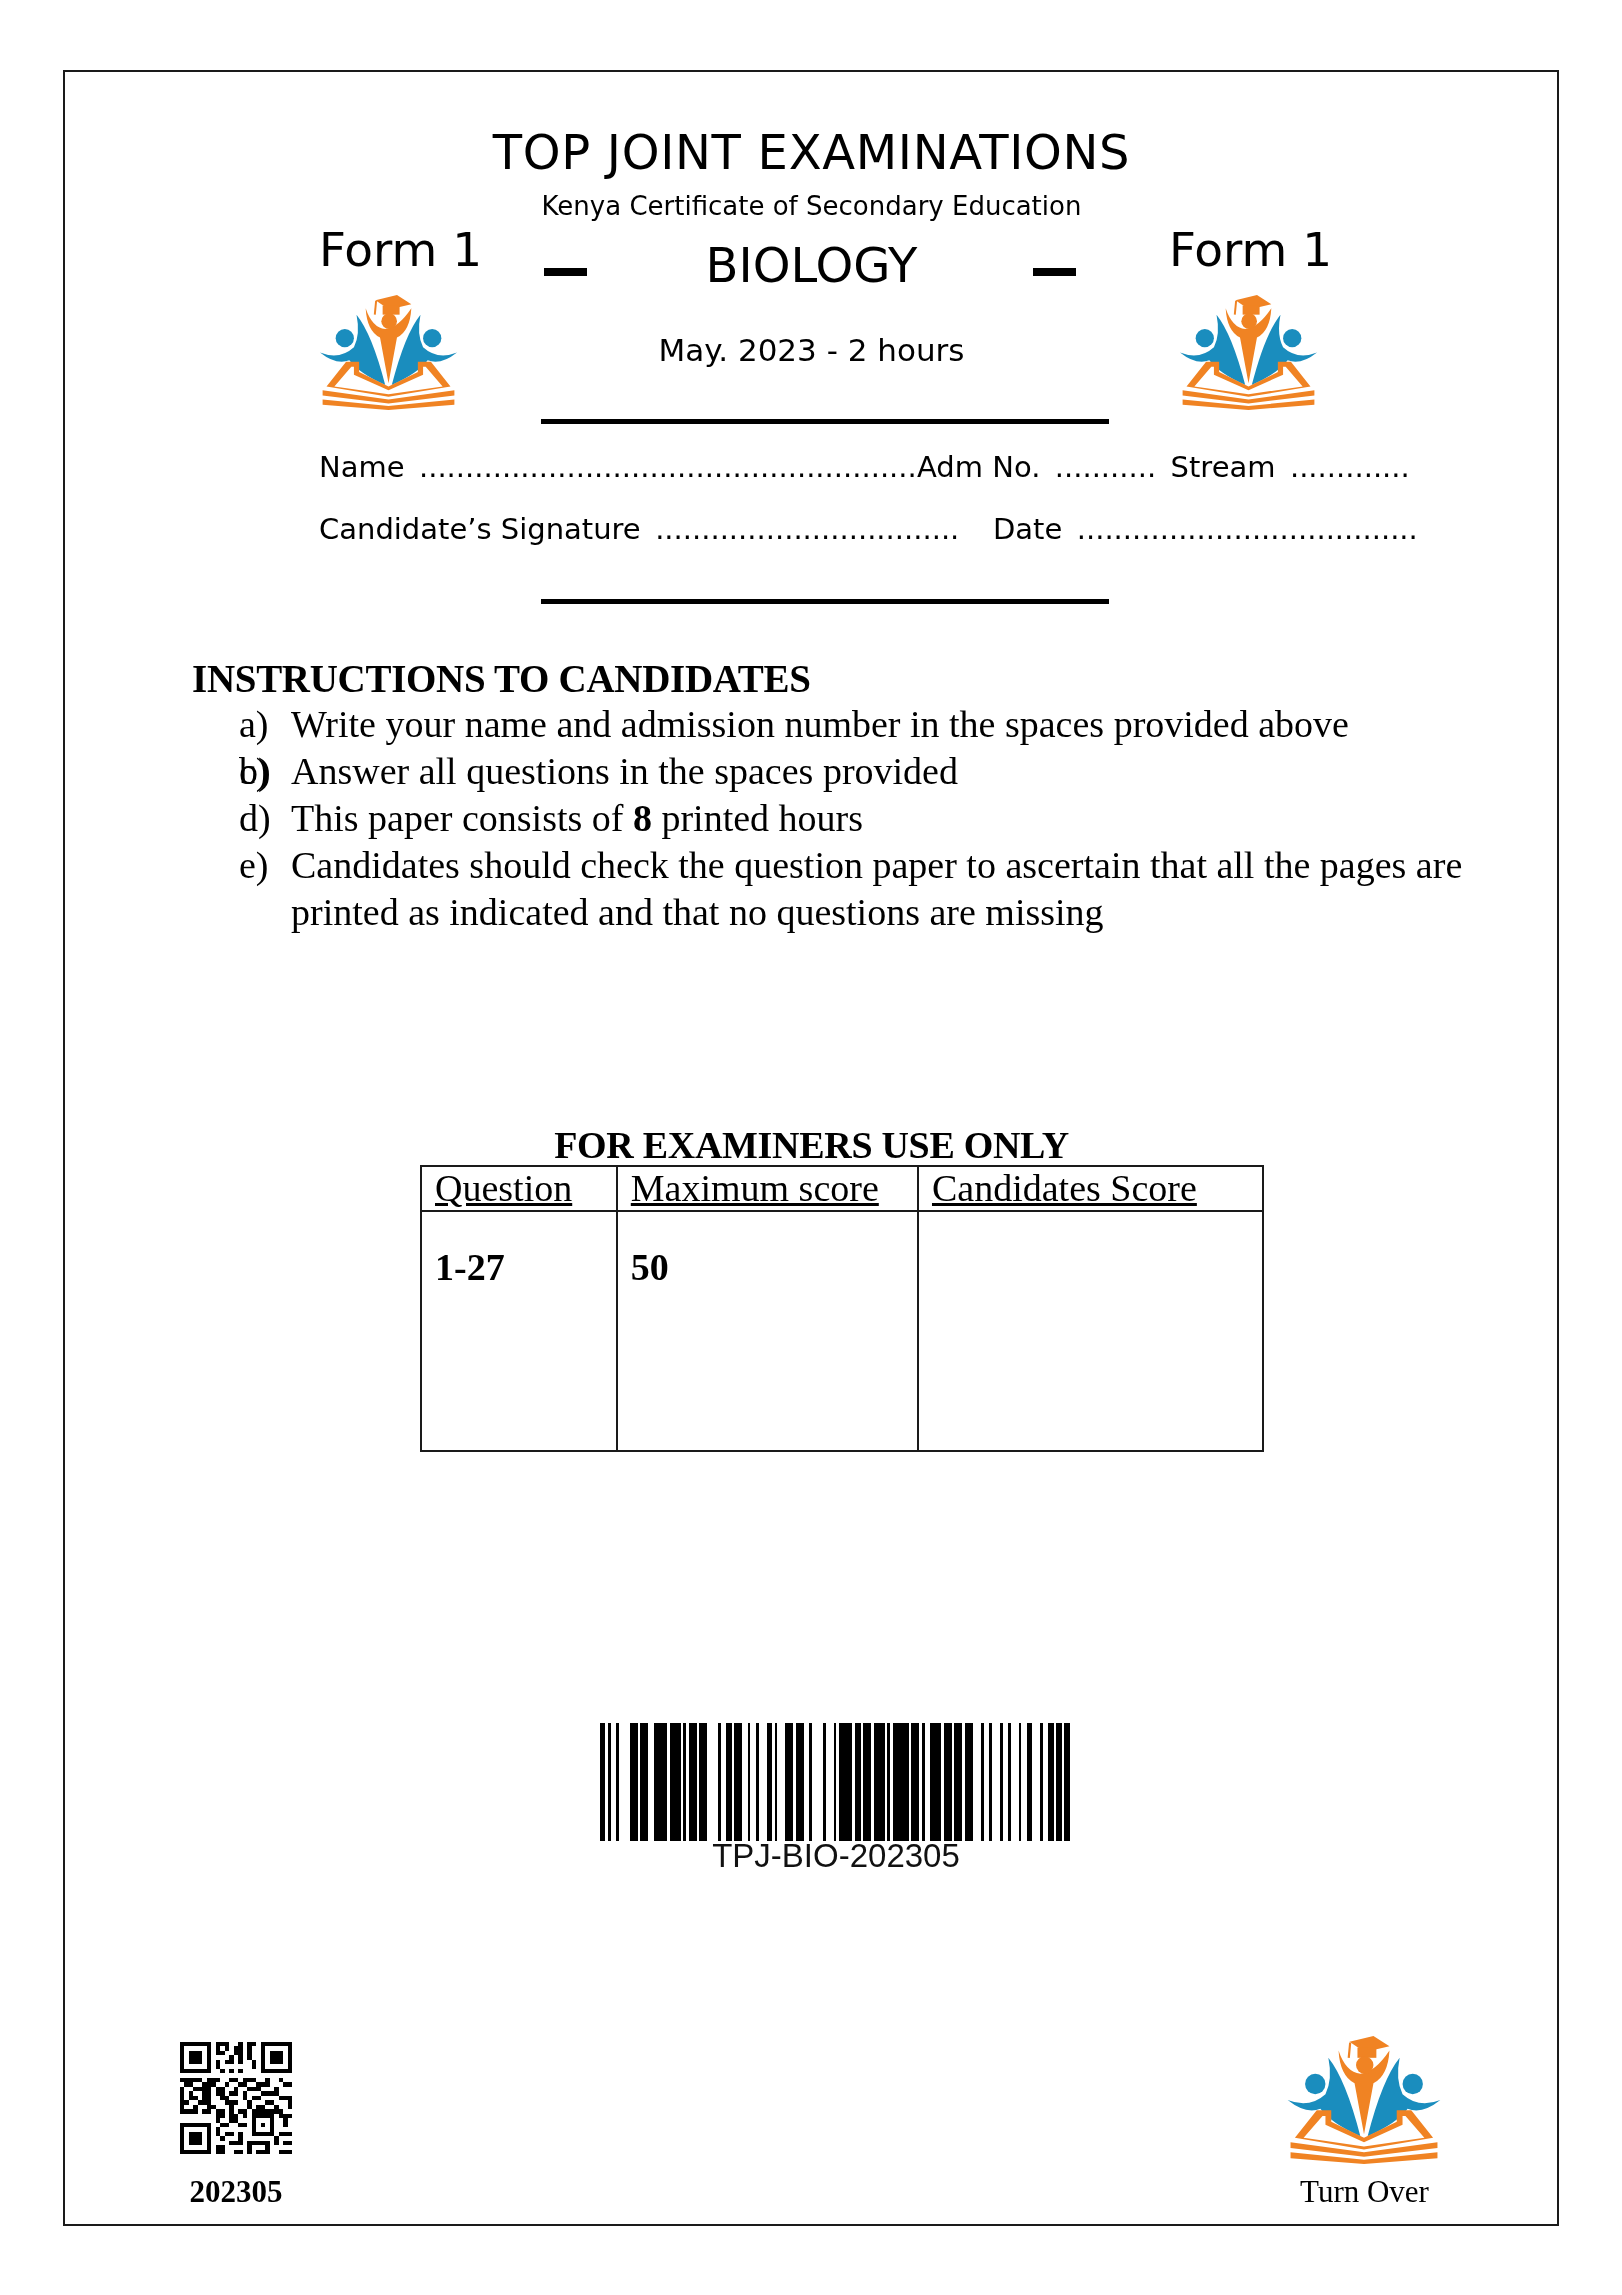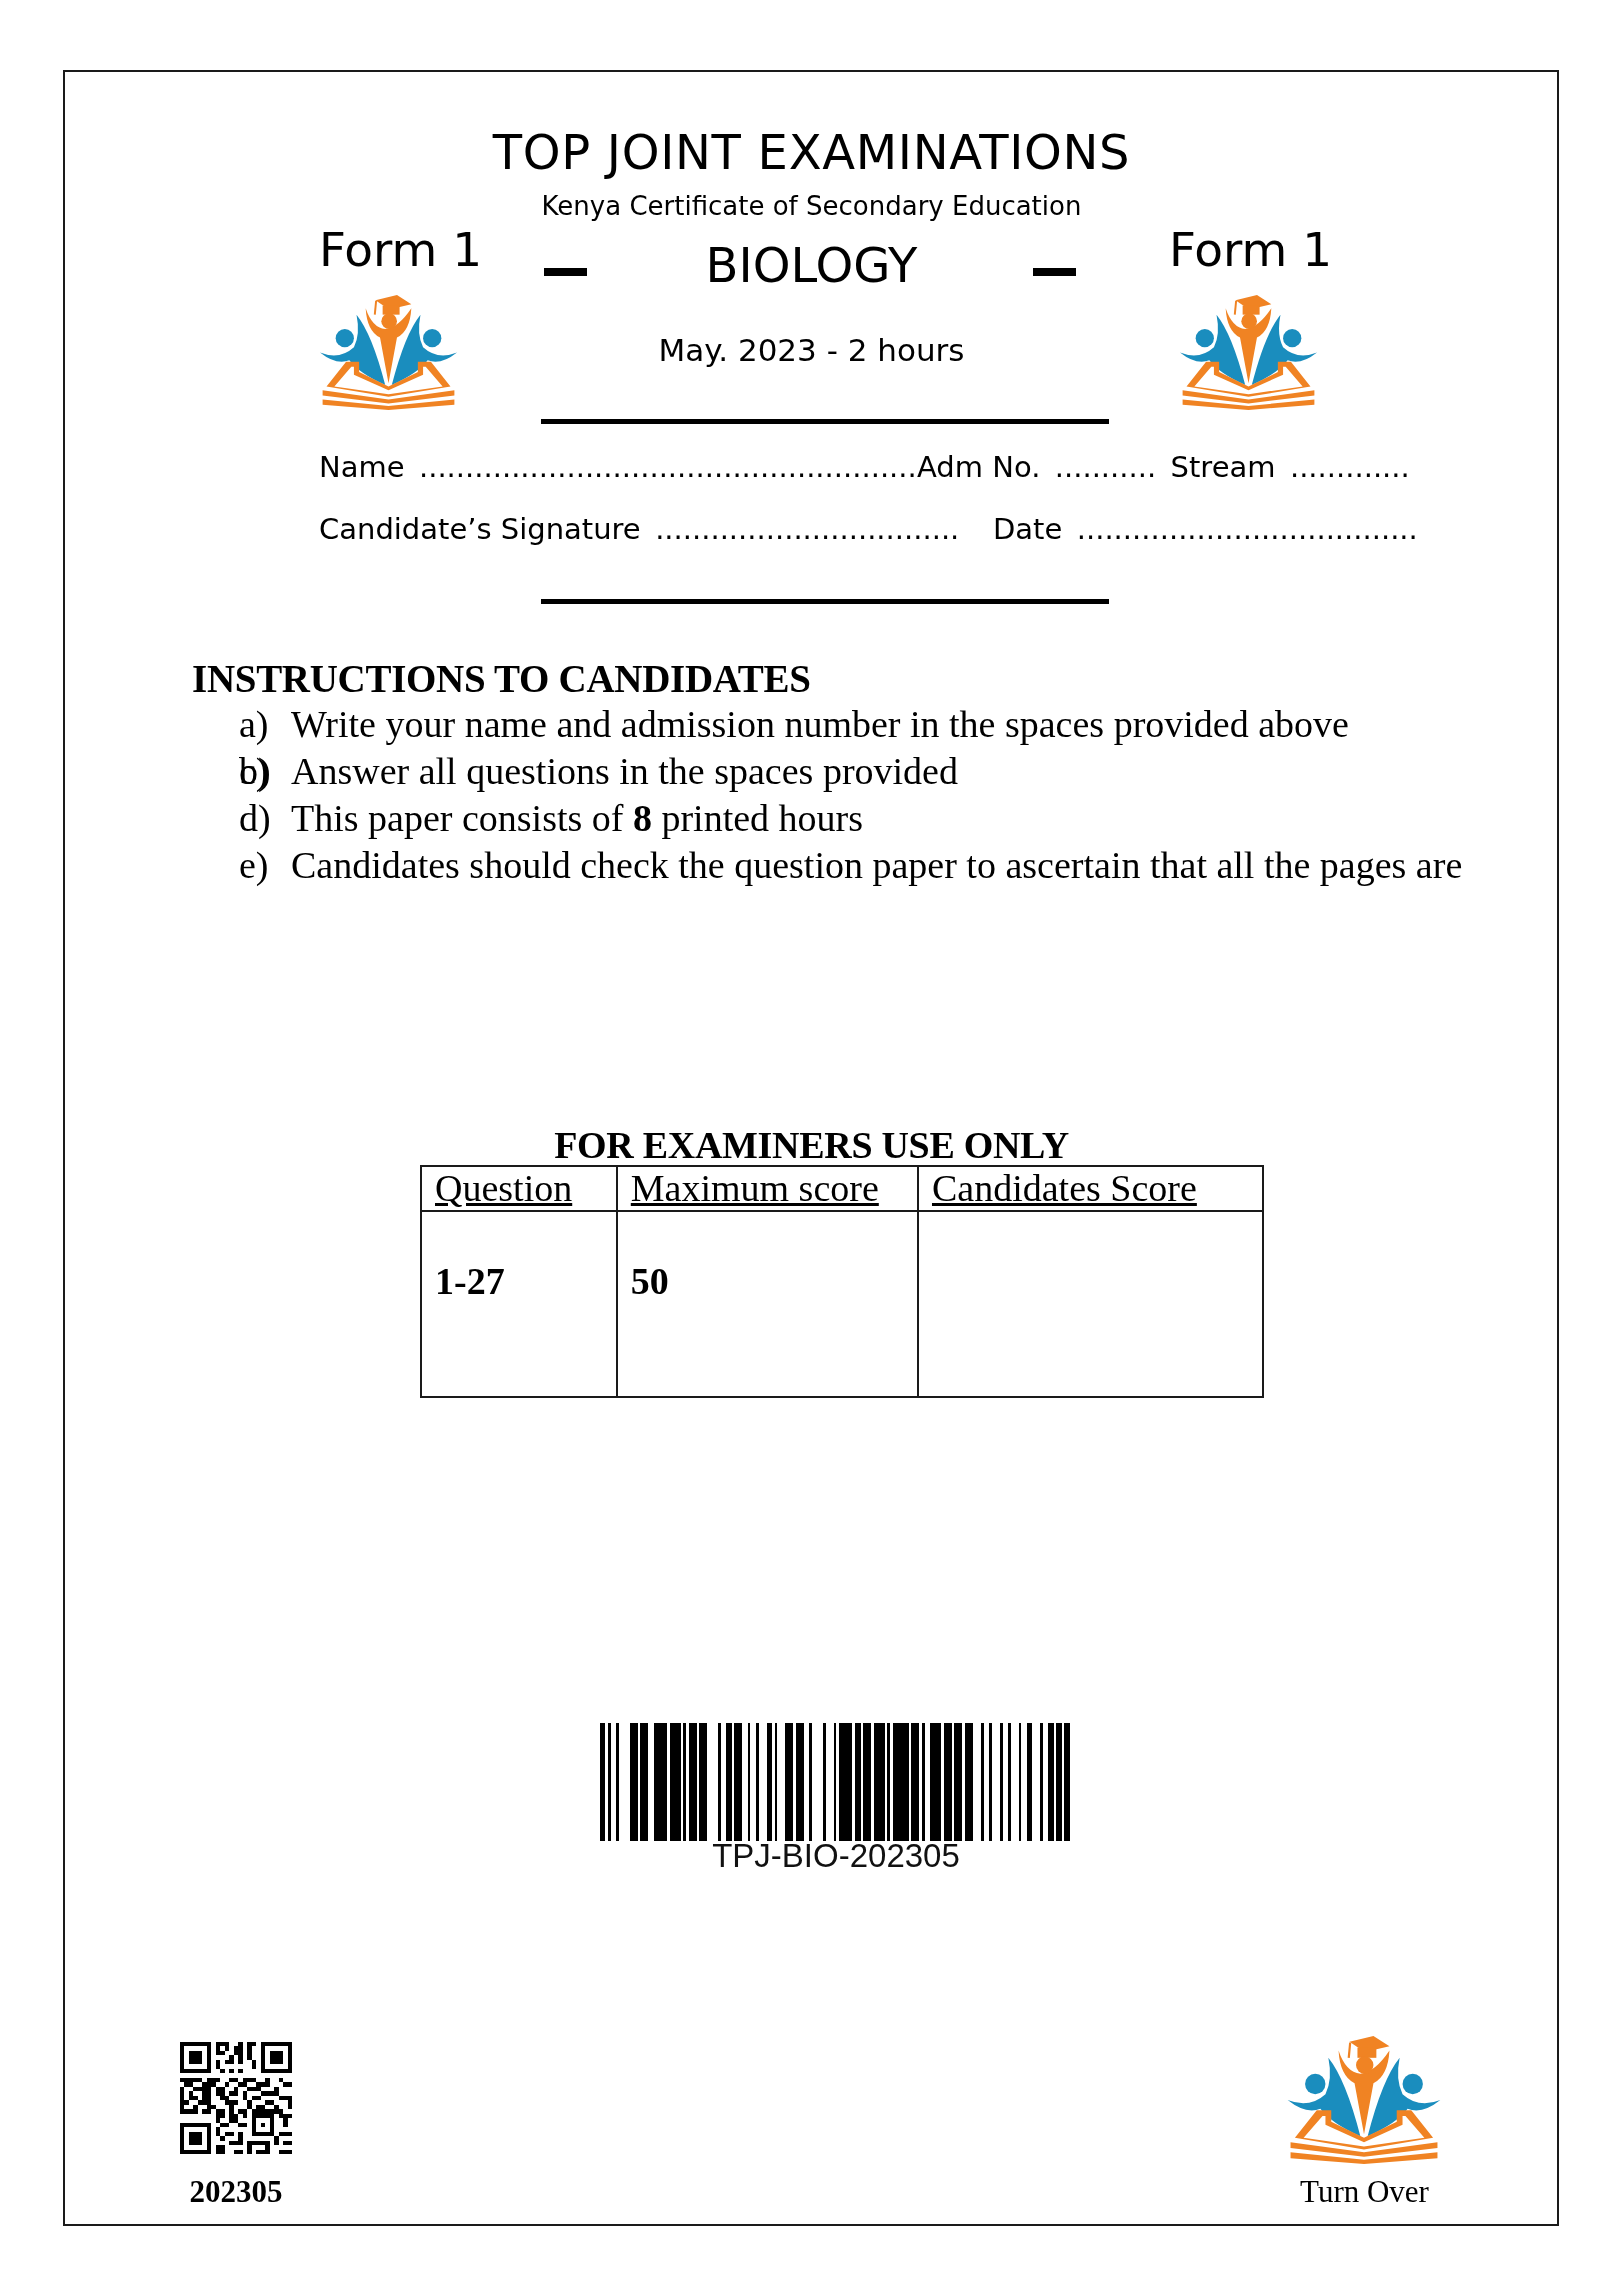--- a/index.html
+++ b/index.html
@@ -22,21 +22,21 @@
 
   .instr-head { left:192px; top:656px; font-size:39px; font-weight:bold; white-space:nowrap; letter-spacing:-0.3px; }
   .instr-list { left:239px; top:701px; font-size:38px; line-height:47px; }
   .instr-item { position:relative; padding-left:52px; white-space:nowrap; }
   .instr-item .mark { position:absolute; left:0; top:0; }
 
   .exam-head { left:0; width:1623px; top:1123px; text-align:center; font-size:38px; font-weight:bold; letter-spacing:-0.3px; }
   table.scores { position:absolute; left:420px; top:1165px; width:844px; border-collapse:collapse; font-size:38px; }
   table.scores td, table.scores th { border:2px solid #1a1a1a; padding:0 13px; text-align:left; vertical-align:top; font-weight:normal; }
   table.scores th { height:43px; line-height:43px;text-decoration:underline; }
-  table.scores td { height:186px; padding-top:47px; font-weight:bold; box-sizing:border-box; }
+  table.scores td { height:240px; padding-top:33px; font-weight:bold; box-sizing:border-box; }
   col.c1 { width:196px; } col.c2 { width:302px; } col.c3 { width:346px; }
 
   .barcode { left:600px; top:1723px; width:472px; height:118px; display:flex; align-items:stretch; }
   .barcode i { display:block; background:#000; }
   .barcode b { display:block; background:transparent; }
   .bar-text { left:600px; width:472px; top:1837px; text-align:center; font-size:33px; color:#111; }
 
   .qr { left:180px; top:2040px; width:112px; height:116px; }
   .qr-text { left:151px; width:170px; top:2174px; text-align:center; font-size:31px; font-weight:bold; }
   .turn-text { left:1276px; width:177px; top:2174px; text-align:center; font-size:31px; font-weight:normal; }
@@ -132,20 +132,21 @@
     <span class="mark">c)</span>
     <span>Answer all questions in the spaces provided</span>
   </div>
   <div class="instr-item">
     <span class="mark">d)</span>
     <span style="white-space:pre;">This paper consists of </span><b>8</b><span style="white-space:pre;"> printed hours</span>
   </div>
   <div class="instr-item">
     <span class="mark">e)</span>
     <span>Candidates should check the question paper to ascertain that all the pages are</span><br>
+    <span>printed as indicated and that no questions are missing</span>
   </div>
 </div>
 
 <div class="abs exam-head serif">FOR EXAMINERS USE ONLY</div>
 <table class="scores serif">
   <colgroup>
       <col class="c1">
       <col class="c2">
       <col class="c3">
     </colgroup>

